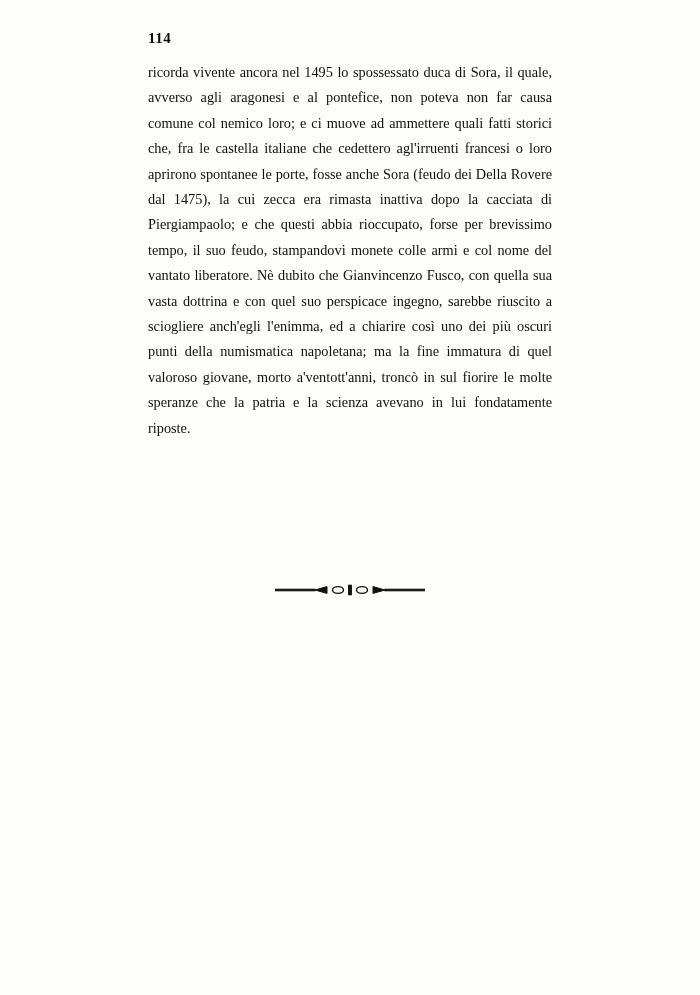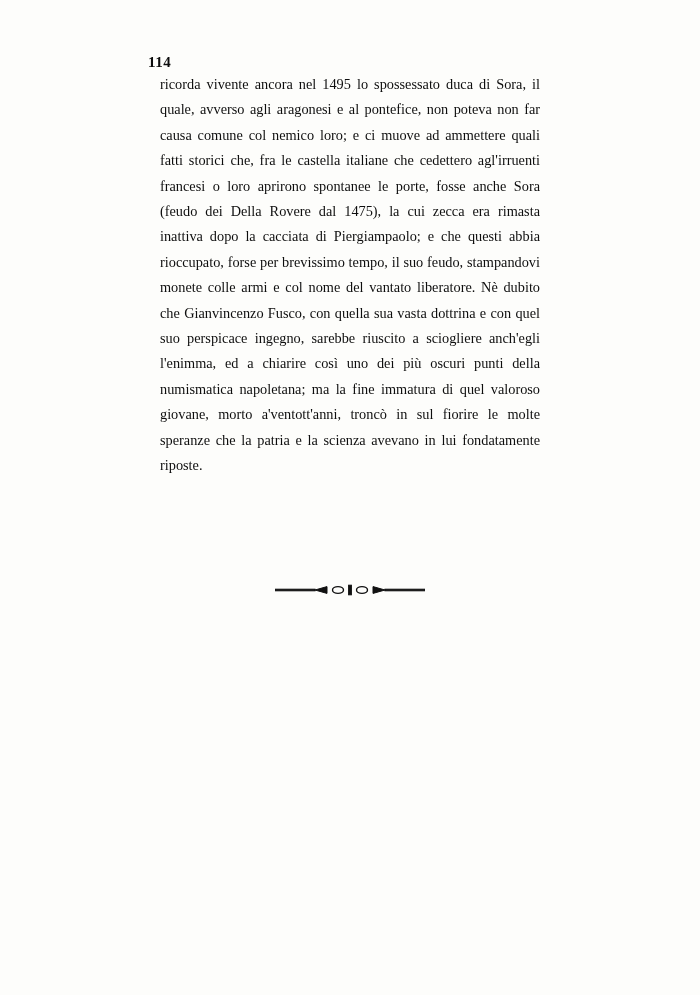--- a/index.html
+++ b/index.html
@@ -24,37 +24,36 @@
   }
   .page-number {
     position: absolute;
     left: 148px;
     top: 30px;
     font-family: "Liberation Serif", serif;
     font-size: 15px;
     font-weight: bold;
     letter-spacing: 0.5px;
     color: #0d0d0d;
-    margin-top: 24px;
   }
   .body-text {
     position: absolute;
     left: 148px;
     top: 60px;
     width: 404px;
     font-family: "Liberation Serif", serif;
     font-size: 14.3px;
     line-height: 25.4px;
     text-align: justify;
     text-justify: inter-word;
     color: #0e0e0e;
     -webkit-font-smoothing: none;
   }
   .body-text p {
-    margin: 12px;
+    margin: 0;
     text-indent: 0;
   }
   .ornament {
     position: absolute;
     left: 148px;
     top: 578px;
     width: 404px;
     height: 24px;
     display: flex;
     align-items: center;

